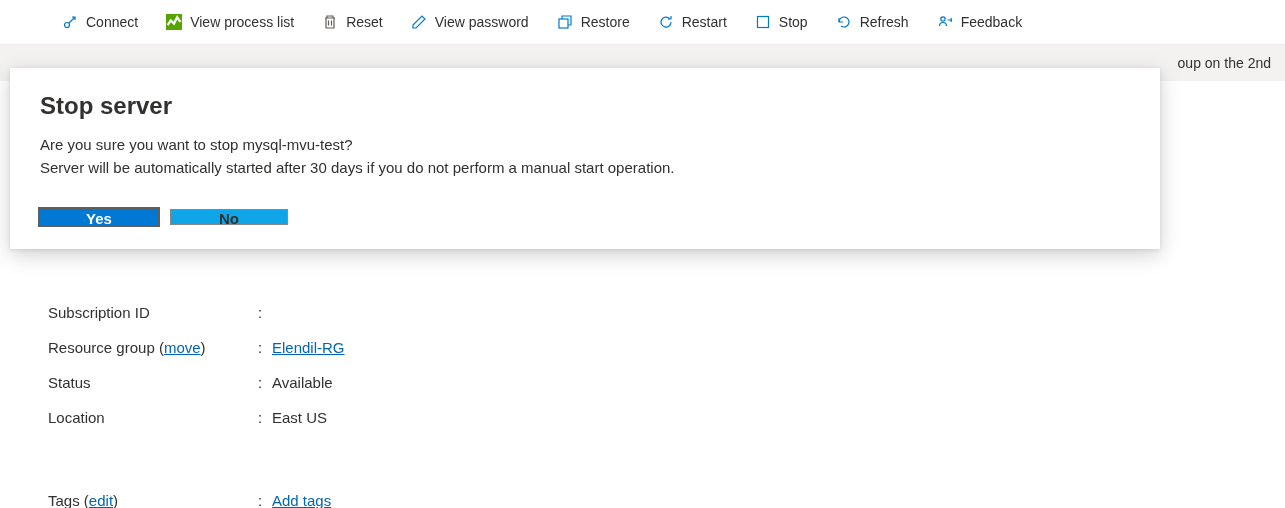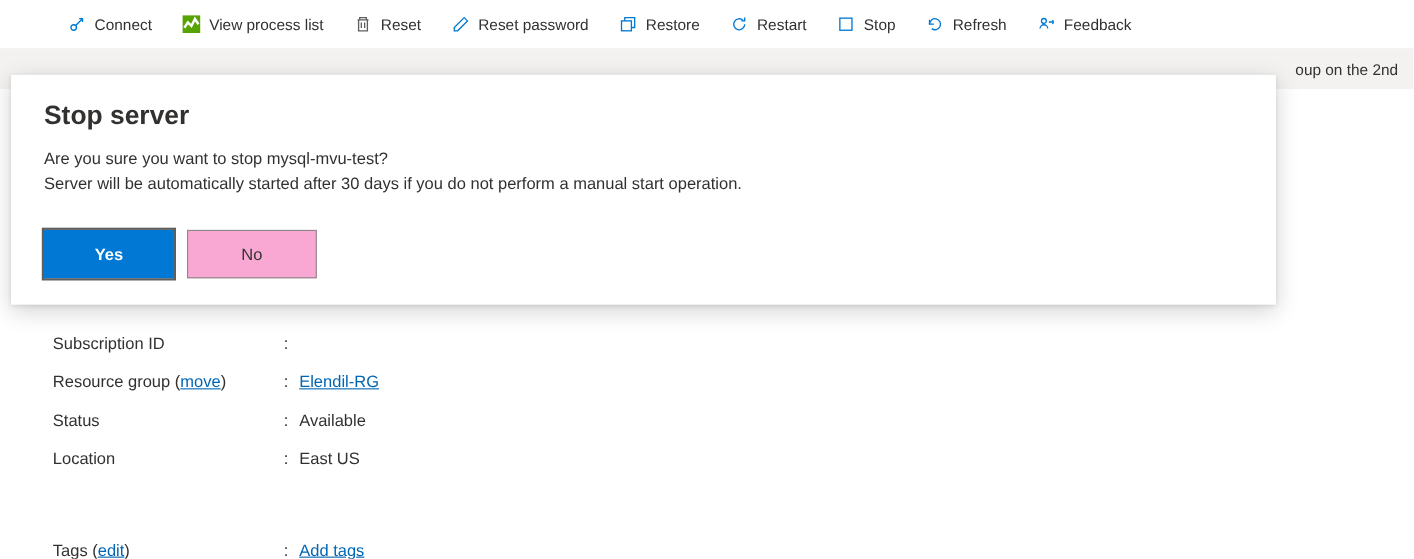--- a/index.html
+++ b/index.html
@@ -73,39 +73,39 @@
       color: #323130;
       line-height: 1.5;
       margin-bottom: 30px;
     }
     .dialog-actions {
       display: flex;
       gap: 12px;
     }
     .btn {
       min-width: 118px;
-      height: 44px;
+      height: 16px;
       font-size: 15px;
       cursor: pointer;
       border: none;
       font-family: inherit;
     }
     .btn-primary {
       background: #0078d4;
       color: #ffffff;
       border: 1px solid #0078d4;
       outline: 2px solid #605e5c;
       outline-offset: 0;
       font-weight: 600;
     }
     .btn-secondary {
-      background: #f9a8d4;
+      background: #0ea5e9;
       color: #323130;
       border: 1px solid #8a8886;
-      font-weight: 400;
+      font-weight: 700;
     }
     .details {
       padding: 4px 0 0 48px;
       margin-top: 210px;
     }
     .detail-row {
       display: flex;
       align-items: flex-start;
       padding: 9px 0;
       font-size: 15px;
@@ -181,21 +181,21 @@
     </span>
     <span>Reset</span>
   </div>
 
   <div class="toolbar-item">
     <span class="icon">
       <svg viewBox="0 0 16 16" fill="none" stroke="#0078d4" stroke-width="1.2">
         <path d="M2 14 L2 11 L11 2 L14 5 L5 14 Z"></path>
       </svg>
     </span>
-    <span>Reset password</span>
+    <span>View password</span>
   </div>
 
   <div class="toolbar-item">
     <span class="icon">
       <svg viewBox="0 0 16 16" fill="none" stroke="#0078d4" stroke-width="1.2">
         <rect x="2" y="5" width="9" height="9"></rect>
         <path d="M5 5 L5 2 L14 2 L14 11 L11 11"></path>
       </svg>
     </span>
     <span>Restore</span>

